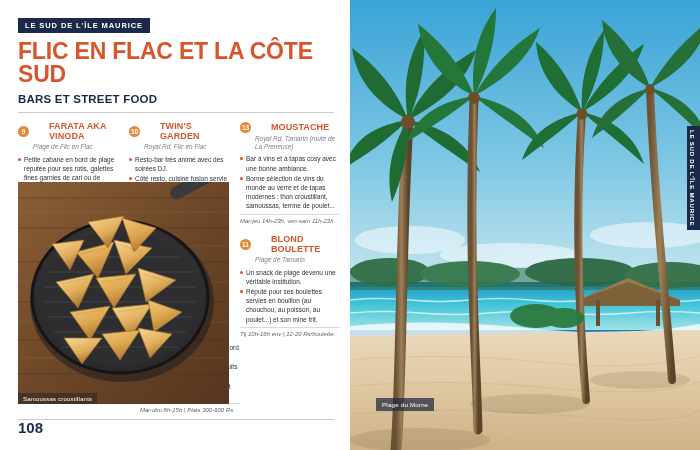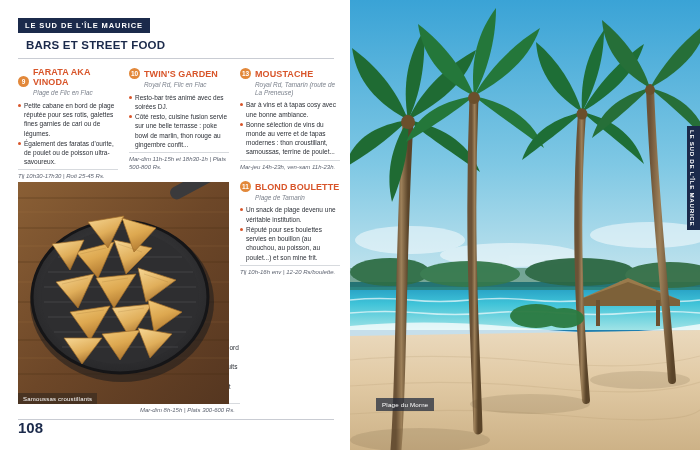--- a/index.html
+++ b/index.html
@@ -45,43 +45,43 @@
     letter-spacing: -0.2px;
     margin: 7px 0 0 0;
     line-height: 1.02;
     text-transform: uppercase;
   }
   .title-sub {
     color: #1b2a4b;
     font-size: 11.5px;
     font-weight: bold;
     letter-spacing: 0.2px;
-    margin: 6px 0 0 8px;
+    margin: 6px 0 0 0;
     text-transform: uppercase;
   }
   .rule {
     height: 1px;
     background: #c9ccd3;
     margin: 7px 0 8px 0;
   }
   .cols {
     display: flex;
     gap: 11px;
   }
   .col {
     width: 100px;
     flex: 0 0 100px;
   }
   .entry {
     margin-bottom: 9px;
   }
   .entry-head {
     display: flex;
-    align-items: flex-end;
-    gap: 4px;
+    align-items: center;
+    gap: 20px;
   }
   .badge {
     flex: 0 0 auto;
     width: 11px;
     height: 11px;
     border-radius: 50%;
     background: #e2883a;
     color: #ffffff;
     font-size: 6.5px;
     font-weight: bold;
@@ -217,20 +217,21 @@
 </style>
 </head>
 <body>
 
 <div class="spread">
 
   <div class="page-left">
 
     <div class="kicker">LE SUD DE L'ÎLE MAURICE</div>
 
+    <h1 class="title-main">FLIC EN FLAC ET LA CÔTE SUD</h1>
 
     <h2 class="title-sub">BARS ET STREET FOOD</h2>
 
     <div class="rule"></div>
 
     <div class="cols">
 
       <div class="col">
         <div class="entry">
           <div class="entry-head">

